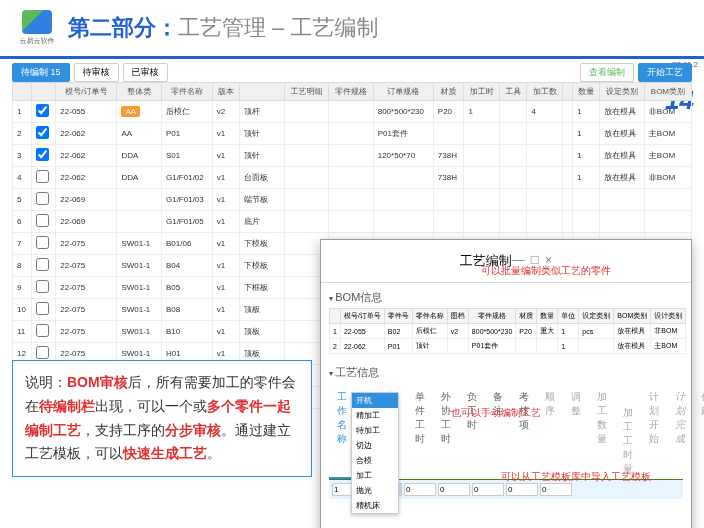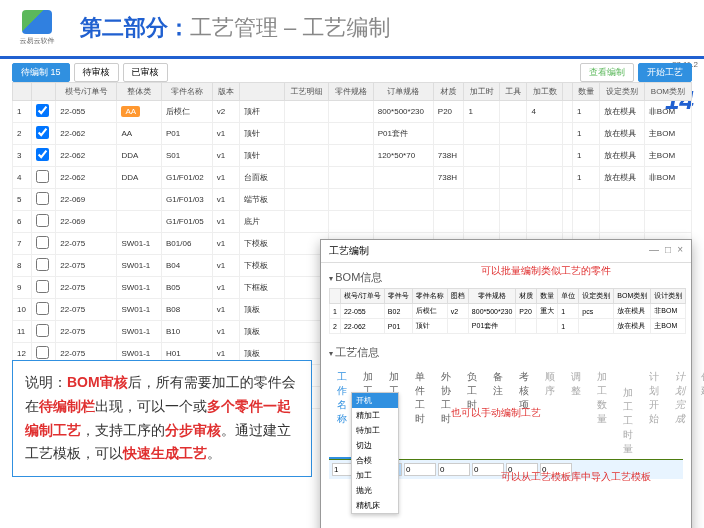--- a/index.html
+++ b/index.html
@@ -1,37 +1,37 @@
 <!DOCTYPE html>
 <html><head>
 <meta charset="utf-8">
 <style>
 *{margin:0;padding:0;box-sizing:border-box;font-family:"Microsoft YaHei",Arial,sans-serif}
 body{width:704px;height:528px;background:#fff;position:relative;overflow:hidden;font-size:10px}
 .header-row{display:flex;align-items:center;padding:8px 12px;border-bottom:3px solid #2060d0}
 .logo{width:50px;height:40px;display:flex;flex-direction:column;align-items:center;justify-content:center}
 .logo-icon{width:30px;height:24px;background:linear-gradient(135deg,#5bb85b 40%,#3080e0 40%);border-radius:4px}
 .logo-text{font-size:7px;color:#666;margin-top:2px}
-.title{font-size:22px;margin-left:18px}
+.title{font-size:22px;margin-left:6px}
 .title-blue{color:#2060d0;font-weight:bold}
 .title-gray{color:#888}
 .page-num{position:absolute;right:10px;top:85px;font-size:26px;font-weight:bold;color:#2060d0;font-style:italic}
 .date{position:absolute;right:6px;top:60px;font-size:8px;color:#666}
 .main-area{padding:4px 12px;position:relative}
 .toolbar{display:flex;gap:4px;align-items:center}
 .btn{padding:2px 8px;font-size:9px;border:1px solid #ccc;background:#fff;border-radius:2px;cursor:pointer}
 .btn-primary{background:#3090e0;color:#fff;border-color:#3090e0}
 .btn-green{color:#5bb85b}
 .table{width:100%;border-collapse:collapse;font-size:8px}
 .table th{background:#f0f0f0;padding:3px 4px;border:1px solid #ddd;font-weight:normal;color:#555;white-space:nowrap}
 .table td{padding:3px 4px;border:1px solid #eee;white-space:nowrap;color:#333}
 .cell-orange{background:#ff9830;color:#fff;padding:1px 4px;border-radius:2px;font-size:8px}
 .cell-edit{color:#3090e0}
 .popup{position:absolute;top:180px;left:320px;width:372px;background:#fff;border:1px solid #999;box-shadow:0 4px 12px rgba(0,0,0,.3);z-index:10}
-.popup-header{display:flex;justify-content:space-between;padding:4px 8px;border-bottom:1px solid #ddd;font-size:10px}
+.popup-header{display:flex;justify-content:center;padding:12px 8px;border-bottom:1px solid #ddd;font-size:13px}
 .popup-close{display:flex;gap:6px;color:#888}
 .popup-section{padding:4px 8px}
 .section-title{font-size:11px;color:#555;padding:3px 0;cursor:pointer}
 .section-title::before{content:"▾ ";font-size:8px}
 .popup-table{width:100%;border-collapse:collapse;font-size:7px}
 .popup-table th{background:#f5f5f5;padding:2px 3px;border:1px solid #ddd;font-weight:normal;white-space:nowrap}
 .popup-table td{padding:2px 3px;border:1px solid #eee;white-space:nowrap}
 .anno-red{color:#e03030;font-size:10px;position:absolute}
 .input-row{display:flex;gap:2px;padding:3px;background:#e8f4ff}
 .input-row input{width:32px;font-size:8px;padding:1px;border:1px solid #ccc}

